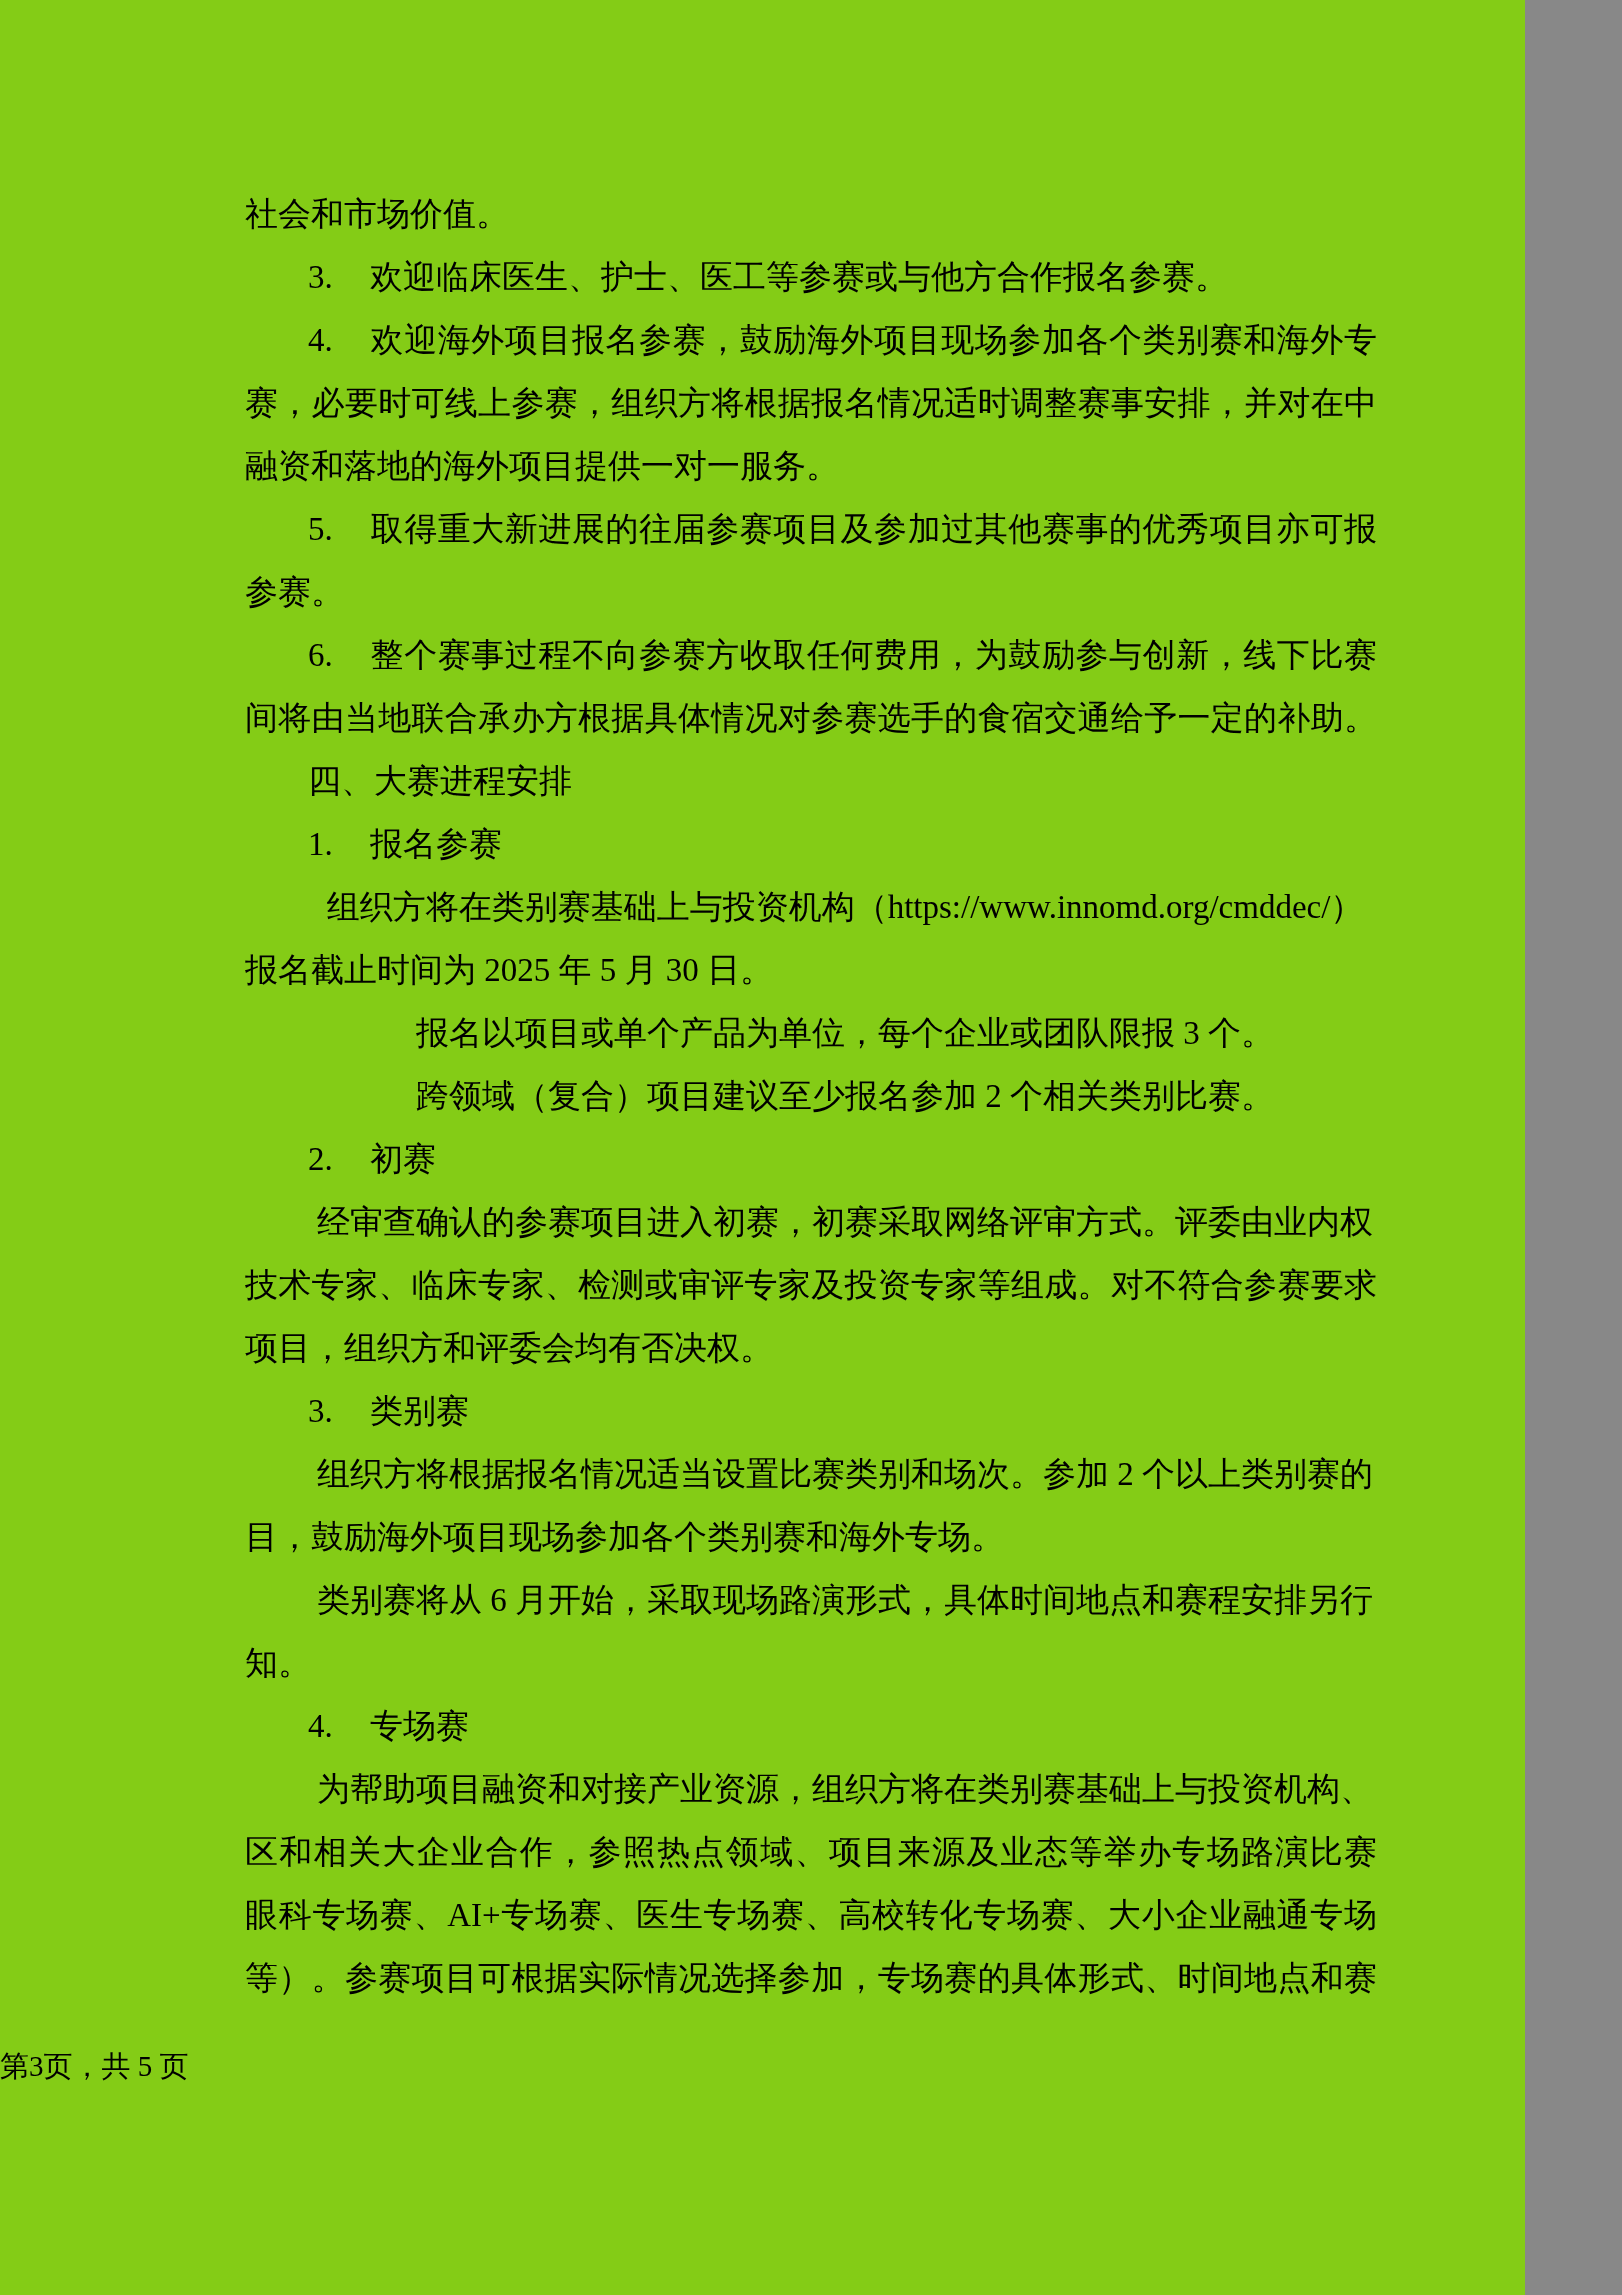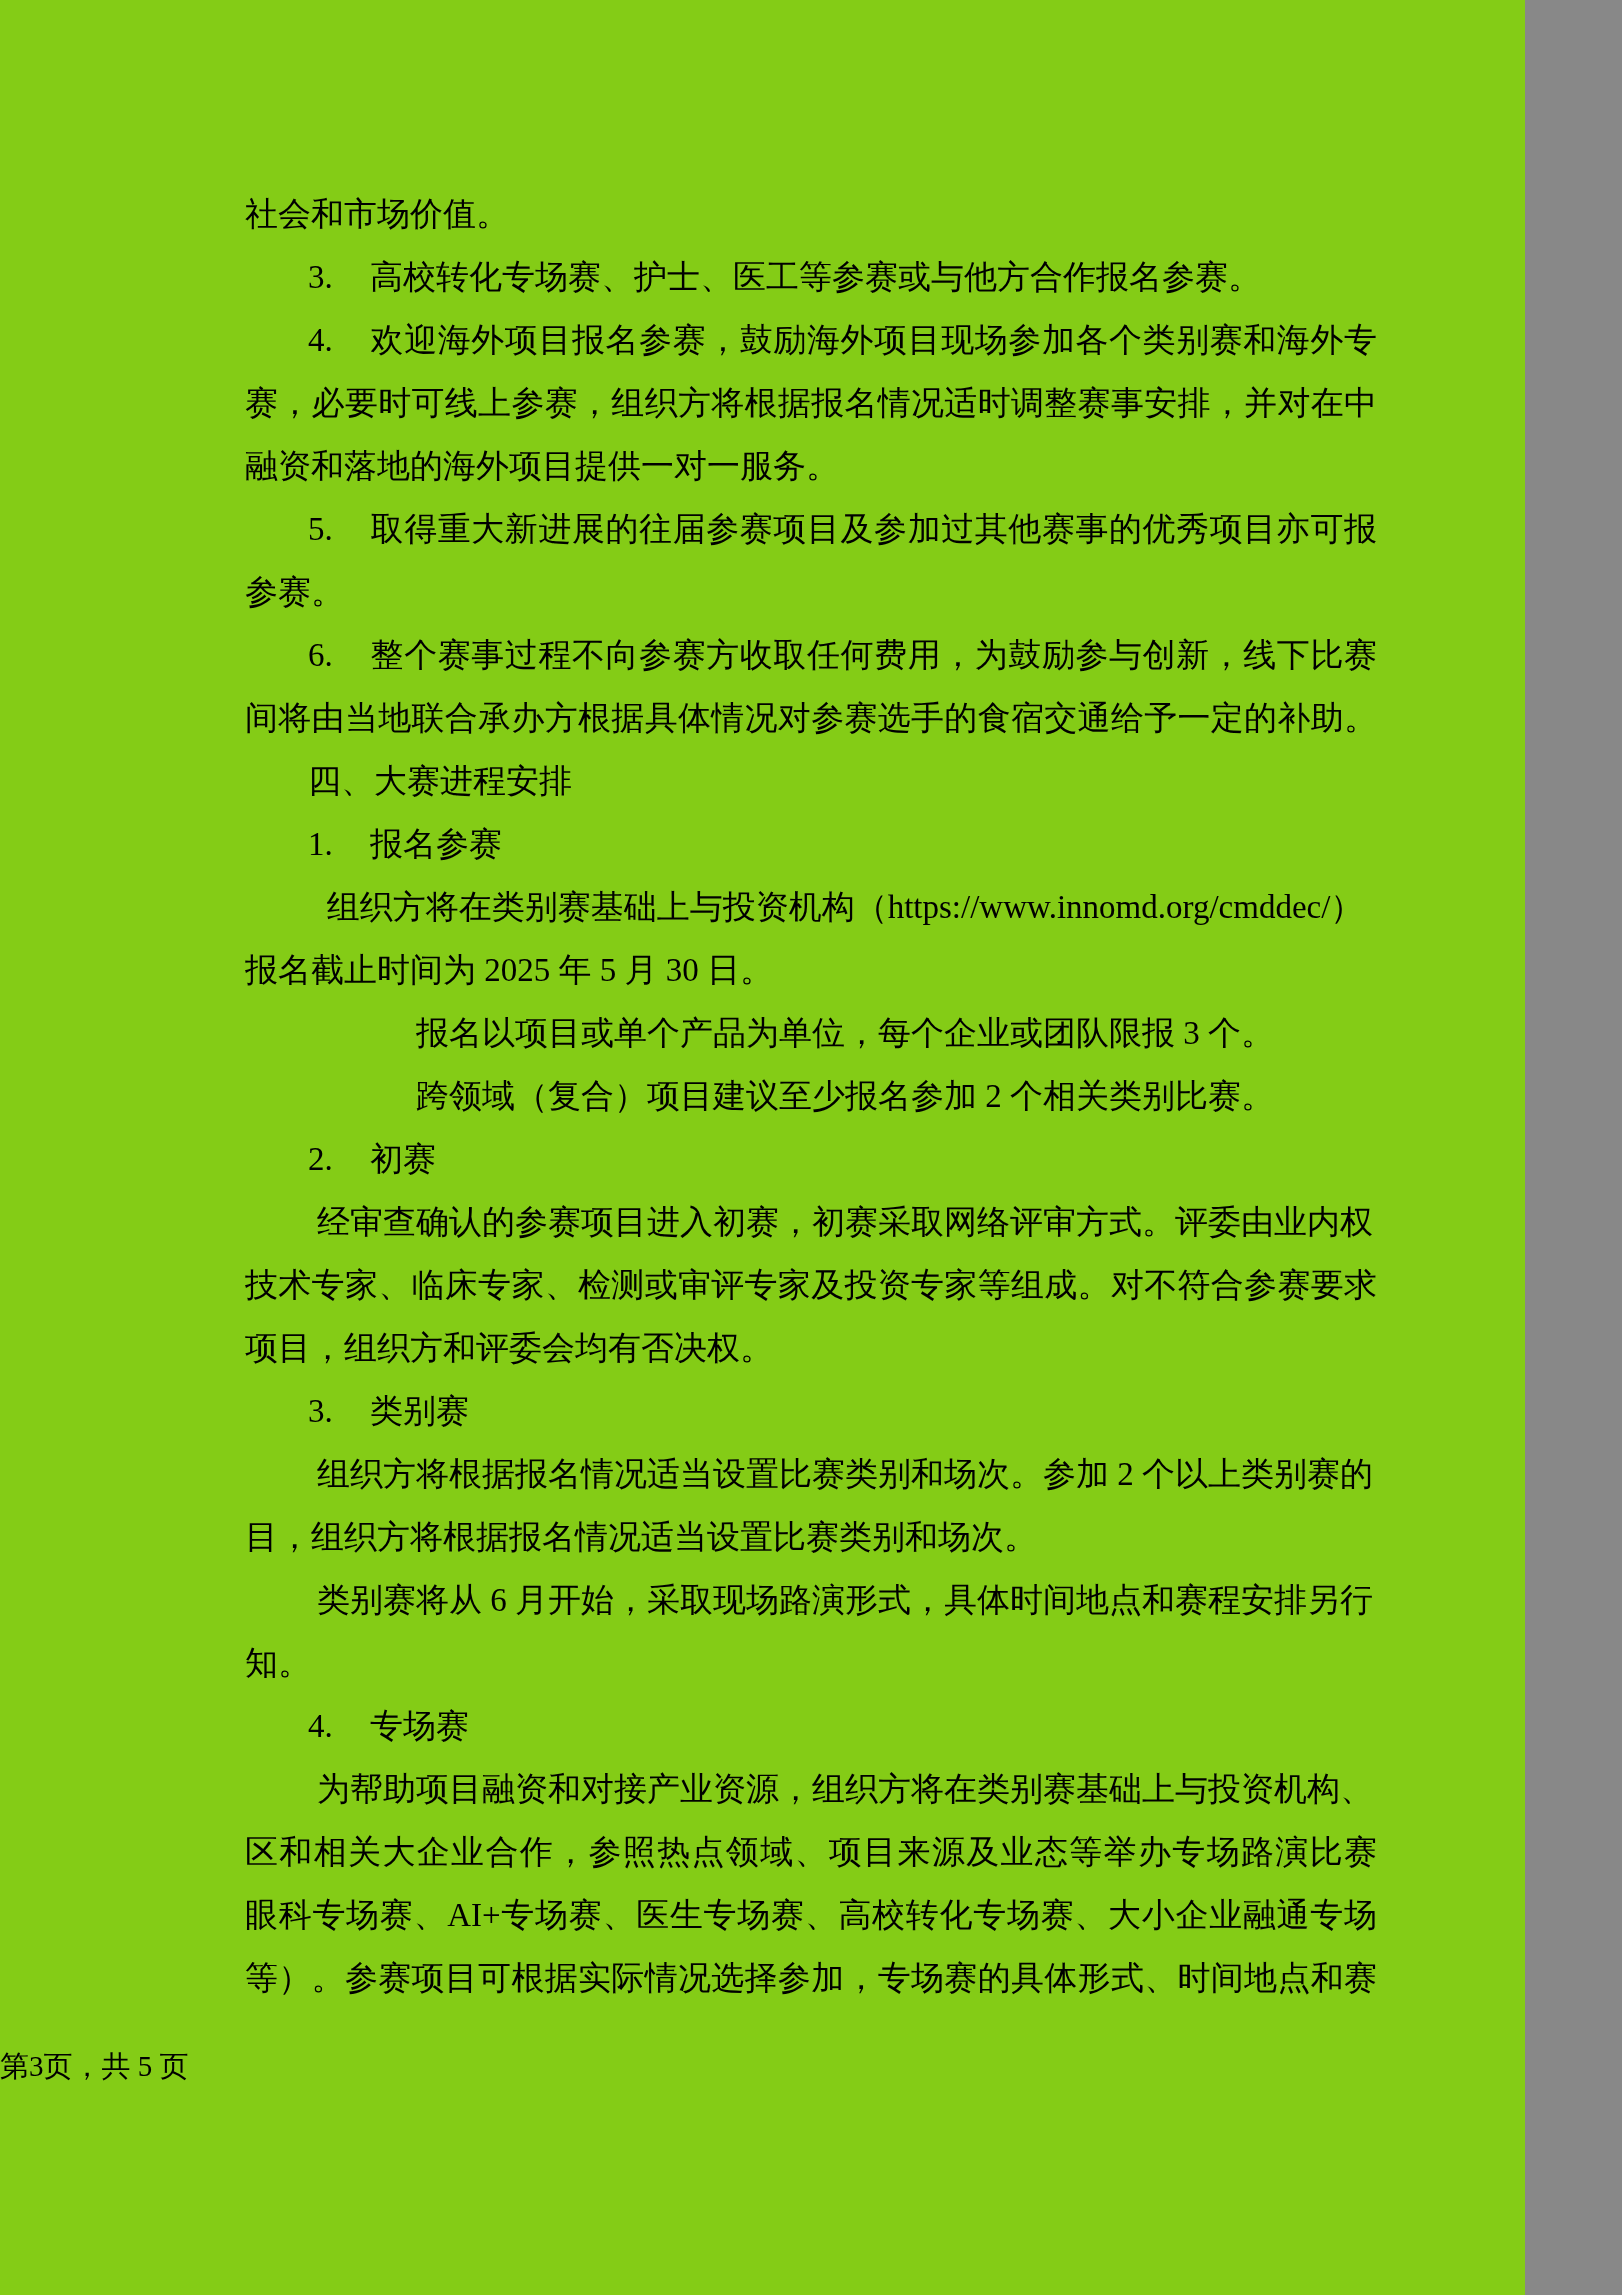--- a/index.html
+++ b/index.html
@@ -40,41 +40,41 @@
     text-align: left;
     font-size: 29px;
   }
 </style>
 </head>
 <body>
 
 <div class="page">
   <div class="textblock" id="textblock">
       <div class="line ind-none"><span>社会和市场价值。</span></div>
-      <div class="line ind-item"><span class="num">3.</span><span>高校转化专场赛、护士、医工等参赛或与他方合作报名参赛。</span></div>
+      <div class="line ind-item"><span class="num">3.</span><span>欢迎临床医生、护士、医工等参赛或与他方合作报名参赛。</span></div>
       <div class="line ind-item justify"><span class="num">4.</span><span>欢迎海外项目报名参赛，鼓励海外项目现场参加各个类别赛和海外专场</span></div>
       <div class="line ind-none justify"><span>赛，必要时可线上参赛，组织方将根据报名情况适时调整赛事安排，并对在中国</span></div>
       <div class="line ind-none"><span>融资和落地的海外项目提供一对一服务。</span></div>
       <div class="line ind-item justify"><span class="num">5.</span><span>取得重大新进展的往届参赛项目及参加过其他赛事的优秀项目亦可报名</span></div>
       <div class="line ind-none"><span>参赛。</span></div>
       <div class="line ind-item justify"><span class="num">6.</span><span>整个赛事过程不向参赛方收取任何费用，为鼓励参与创新，线下比赛期</span></div>
       <div class="line ind-none justify"><span>间将由当地联合承办方根据具体情况对参赛选手的食宿交通给予一定的补助。</span></div>
       <div class="line ind-item"><span class="bold">四、大赛进程安排</span></div>
       <div class="line ind-item"><span class="num">1.</span><span>报名参赛</span></div>
       <div class="line ind-para justify"><span>组织方将在类别赛基础上与投资机构（</span><span>https://www.innomd.org/cmddec/</span><span>）报名，</span></div>
       <div class="line ind-none"><span>报名截止时间为 </span><span class="bold">2025 年 5 月 30 日</span><span>。</span></div>
       <div class="line ind-para"><span>报名以项目或单个产品为单位，每个企业或团队限报 3 个。</span></div>
       <div class="line ind-para"><span>跨领域（复合）项目建议至少报名参加 2 个相关类别比赛。</span></div>
       <div class="line ind-item"><span class="num">2.</span><span>初赛</span></div>
       <div class="line ind-para justify"><span>经审查确认的参赛项目进入初赛，初赛采取网络评审方式。评委由业内权威</span></div>
       <div class="line ind-none justify"><span>技术专家、临床专家、检测或审评专家及投资专家等组成。对不符合参赛要求的</span></div>
       <div class="line ind-none"><span>项目，组织方和评委会均有否决权。</span></div>
       <div class="line ind-item"><span class="num">3.</span><span>类别赛</span></div>
       <div class="line ind-para justify"><span>组织方将根据报名情况适当设置比赛类别和场次。参加 2 个以上类别赛的项</span></div>
-      <div class="line ind-none"><span>目，组织方将根据报名情况适当设置比赛类别和场次。</span></div>
+      <div class="line ind-none"><span>目，鼓励海外项目现场参加各个类别赛和海外专场。</span></div>
       <div class="line ind-para justify"><span>类别赛将从 6 月开始，采取现场路演形式，具体时间地点和赛程安排另行通</span></div>
       <div class="line ind-none"><span>知。</span></div>
       <div class="line ind-item"><span class="num">4.</span><span>专场赛</span></div>
       <div class="line ind-para justify"><span>为帮助项目融资和对接产业资源，组织方将在类别赛基础上与投资机构、园</span></div>
       <div class="line ind-none justify"><span>区和相关大企业合作，参照热点领域、项目来源及业态等举办专场路演比赛（如</span></div>
       <div class="line ind-none justify"><span>眼科专场赛、AI+专场赛、医生专场赛、高校转化专场赛、大小企业融通专场赛</span></div>
       <div class="line ind-none justify"><span>等）。参赛项目可根据实际情况选择参加，专场赛的具体形式、时间地点和赛程</span></div>
     </div>
   <div class="footer">
     <span>第3页，共 5 页</span>

